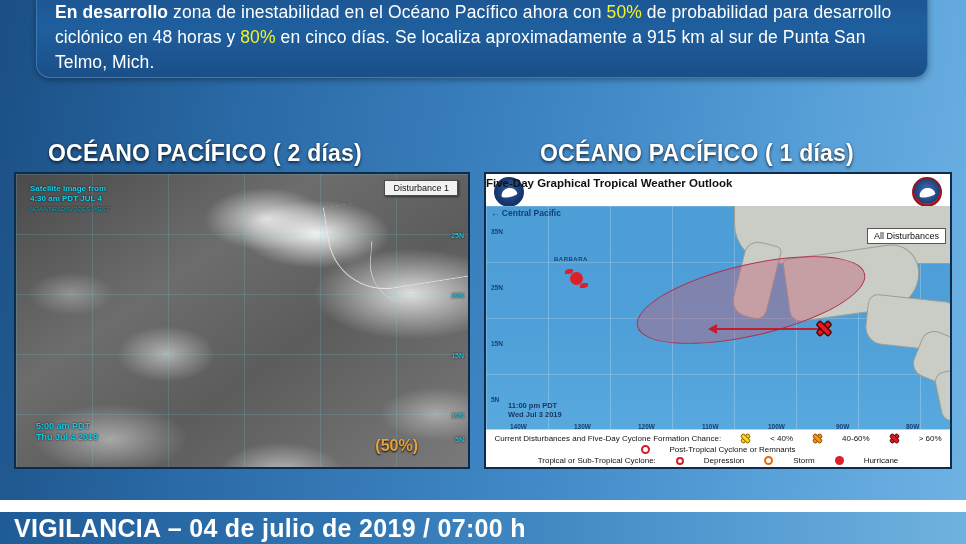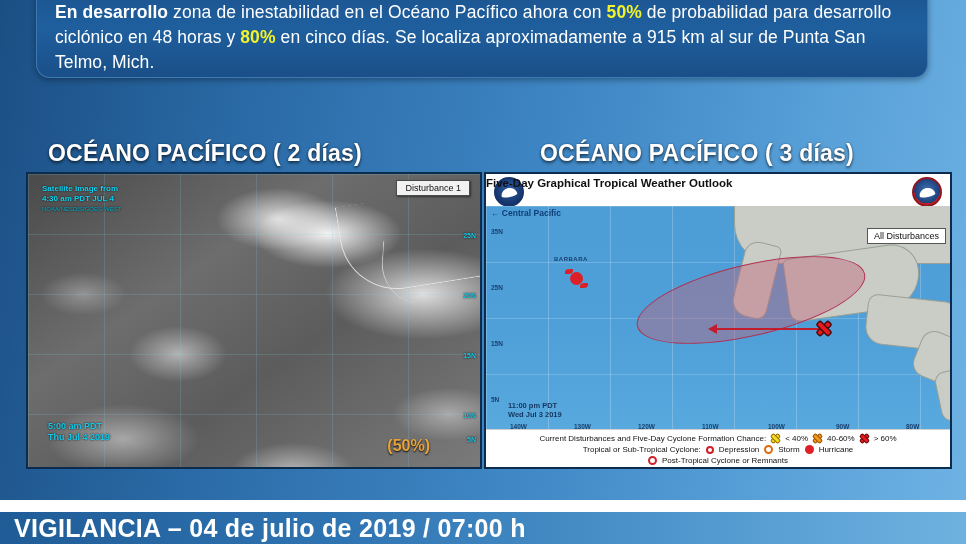--- a/index.html
+++ b/index.html
@@ -20,35 +20,35 @@
     border-radius:0 0 14px 14px;
     border:1px solid #3b7ab5;border-top:none;
     box-shadow:0 2px 6px rgba(0,0,0,.35);
     box-sizing:border-box;
     padding:6px 16px 4px 18px;
   }
   .alert-text{
     color:#ffffff;font-size:17.5px;line-height:25px;letter-spacing:.1px;
   }
   .alert-text b{font-weight:bold;}
-  .hl{color:#f2f32a;font-weight:bold;}
+  .hl{color:#f2f32a;font-weight:normal;}
 
   
   .ptitle{
     position:absolute;color:#ffffff;font-size:23px;font-weight:bold;
     letter-spacing:.2px;
     text-shadow:0 2px 3px rgba(0,0,0,.55), 0 0 2px rgba(0,0,0,.4);
     white-space:nowrap;
   }
   #title-left{left:48px;top:140px;}
   #title-right{left:540px;top:140px;}
 
   
   .satwrap{position:absolute;left:14px;top:172px;width:456px;height:297px;
-    border:2px solid #0d2c4d;box-sizing:border-box;background:#6a6a6a;overflow:hidden;margin-left:12px;}
+    border:2px solid #0d2c4d;box-sizing:border-box;background:#6a6a6a;overflow:hidden;}
   .sat{position:absolute;inset:0;
     background:
       radial-gradient(ellipse 120px 55px at 300px 60px, rgba(255,255,255,.92) 0%, rgba(255,255,255,.0) 62%),
       radial-gradient(ellipse 150px 70px at 395px 120px, rgba(255,255,255,.8) 0%, rgba(255,255,255,0) 65%),
       radial-gradient(ellipse 95px 48px at 250px 45px, rgba(255,255,255,.75) 0%, rgba(255,255,255,0) 65%),
       radial-gradient(ellipse 70px 40px at 150px 180px, rgba(255,255,255,.5) 0%, rgba(255,255,255,0) 70%),
       radial-gradient(ellipse 90px 45px at 265px 300px, rgba(255,255,255,.55) 0%, rgba(255,255,255,0) 70%),
       radial-gradient(ellipse 110px 50px at 95px 265px, rgba(255,255,255,.45) 0%, rgba(255,255,255,0) 70%),
       radial-gradient(ellipse 60px 30px at 55px 120px, rgba(255,255,255,.3) 0%, rgba(255,255,255,0) 72%),
       radial-gradient(ellipse 80px 38px at 420px 240px, rgba(255,255,255,.4) 0%, rgba(255,255,255,0) 70%),
@@ -127,21 +127,21 @@
     border-right:9px solid #c21d2d;}
   .hurr{position:absolute;width:13px;height:13px;border-radius:50%;background:#dd1f28;}
   .hurr::before,.hurr::after{content:"";position:absolute;width:8px;height:5px;
     background:#dd1f28;border-radius:60% 10% 60% 10%;}
   .hurr::before{left:-5px;top:-3px;}
   .hurr::after{right:-5px;bottom:-3px;}
   .storm-name{position:absolute;color:#16406f;font-size:6px;font-weight:bold;letter-spacing:.5px;}
 
   .nhc-legend{position:absolute;left:0;bottom:0;width:100%;height:37px;background:#fff;
     border-top:1px solid #cfcfcf;}
-  .lg-row{display:flex;align-items:center;justify-content:center;gap:5px;
+  .lg-row{display:flex;align-items:center;justify-content:center;gap:20px;
     font-size:8px;color:#111;line-height:11px;}
   .lg-row.r1{padding-top:3px;}
   .lgx{display:inline-block;width:9px;height:9px;position:relative;vertical-align:middle;}
   .lgx::before,.lgx::after{content:"";position:absolute;left:50%;top:0;width:3px;height:9px;
     margin-left:-1.5px;border-radius:1px;}
   .lgx::before{transform:rotate(45deg);} .lgx::after{transform:rotate(-45deg);}
   .lgx.y::before,.lgx.y::after{background:#f2e020;box-shadow:0 0 0 1px #9a6b00;}
   .lgx.o::before,.lgx.o::after{background:#f59b1c;box-shadow:0 0 0 1px #9a5300;}
   .lgx.r::before,.lgx.r::after{background:#e8191f;box-shadow:0 0 0 1px #6a0d0d;}
   .lgo{display:inline-block;width:8px;height:8px;border-radius:50%;border:2px solid #d21f2a;
@@ -166,21 +166,21 @@
 
 <div id="stage">
 
   <div class="alert-wrap">
     <div class="alert">
       <div class="alert-text"><b>En desarrollo</b><span> zona de inestabilidad en el Océano Pacífico ahora con </span><span class="hl">50%</span><span> de probabilidad para desarrollo ciclónico en 48 horas y </span><span class="hl">80%</span><span> en cinco días. Se localiza aproximadamente a 915 km al sur de Punta San Telmo, Mich.</span></div>
     </div>
   </div>
 
   <div class="ptitle" id="title-left">OCÉANO PACÍFICO ( 2 días)</div>
-  <div class="ptitle" id="title-right">OCÉANO PACÍFICO ( 3 días)</div>
+  <div class="ptitle" id="title-right">OCÉANO PACÍFICO ( 1 días)</div>
 
   <div class="satwrap">
     <div class="sat"></div>
     <div class="sat-grid"></div>
     <div class="coast"></div>
     <div class="coast2"></div>
 
     <div class="sat-label">
       <div>Satellite Image from</div>
       <div>4:30 am PDT JUL 4</div>
@@ -253,32 +253,32 @@
       <div class="lg-row r1">
         <span>Current Disturbances and Five-Day Cyclone Formation Chance:</span>
         <span class="lgx y"></span>
         <span>&lt; 40%</span>
         <span class="lgx o"></span>
         <span>40-60%</span>
         <span class="lgx r"></span>
         <span>&gt; 60%</span>
       </div>
       <div class="lg-row">
+        <span class="lgp"></span>
+        <span>Post-Tropical Cyclone or Remnants</span>
+      </div>
+      <div class="lg-row">
         <span>Tropical or Sub-Tropical Cyclone:</span>
         <span class="lgo"></span>
         <span>Depression</span>
         <span class="lgs"></span>
         <span>Storm</span>
         <span class="lgh"></span>
         <span>Hurricane</span>
       </div>
-      <div class="lg-row">
-        <span class="lgp"></span>
-        <span>Post-Tropical Cyclone or Remnants</span>
-      </div>
     </div>
   </div>
 
   <div class="whitegap"></div>
   <div class="botbar">
     <div class="txt">VIGILANCIA – 04 de julio de 2019 / 07:00 h</div>
   </div>
 
 </div>
 

